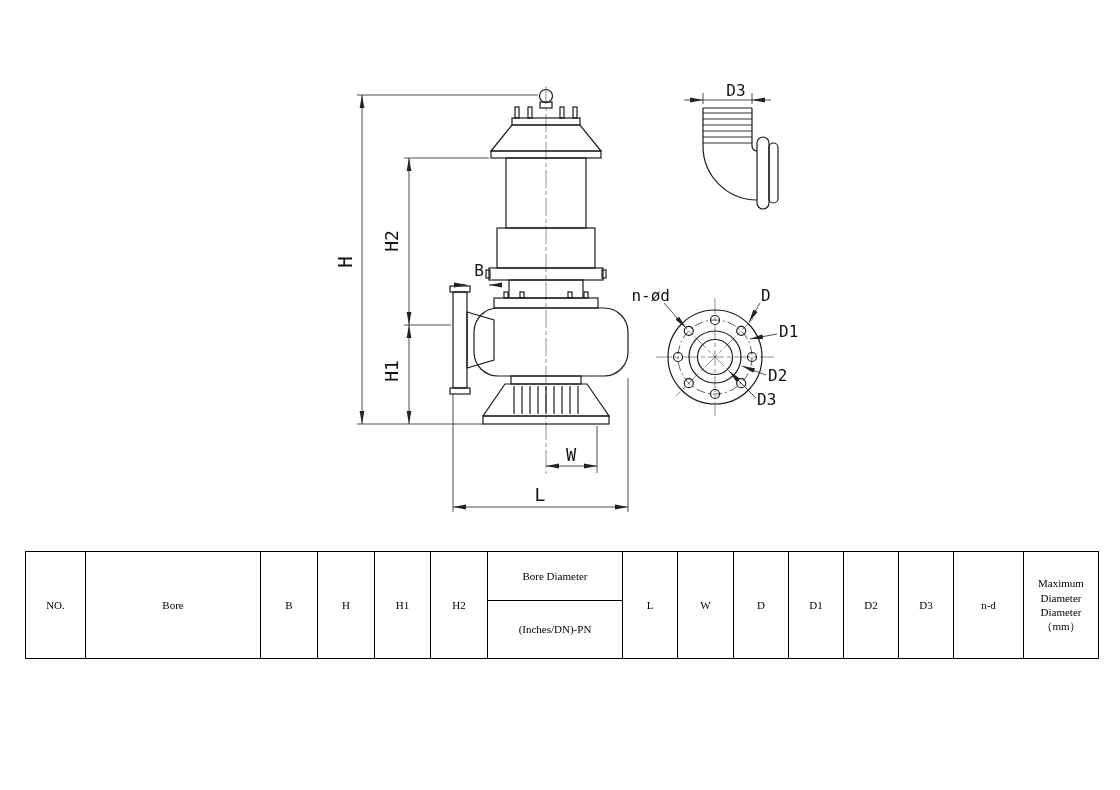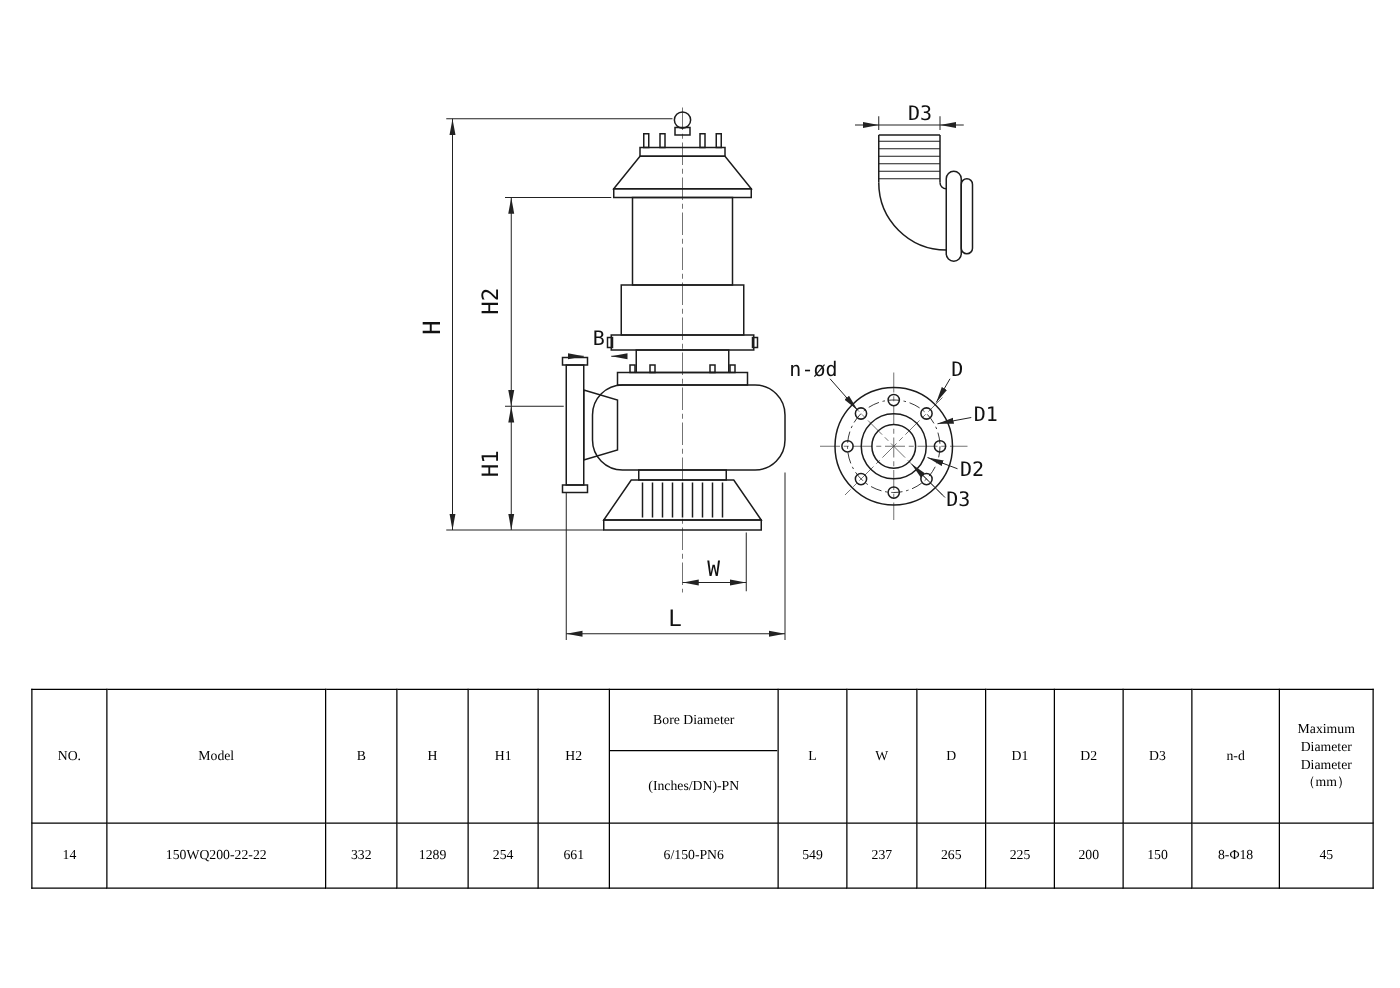--- a/index.html
+++ b/index.html
@@ -193,53 +193,36 @@
         <col style="width:55px">
         <col style="width:55px">
         <col style="width:55px">
       <col style="width:55px">
         <col style="width:70px">
         <col style="width:75px">
     </colgroup>
     <tbody>
       <tr class="hdr-row">
         <td>NO.</td>
-        <td>Model</td>
+        <td>Bore</td>
         <td>B</td>
         <td>H</td>
         <td>H1</td>
         <td>H2</td>
         <td class="bore-cell">
           <div class="bore-wrap">
             <div class="bore-top">Bore Diameter</div>
             <div class="bore-bottom">(Inches/DN)-PN</div>
           </div>
         </td>
         <td>L</td>
         <td>W</td>
         <td>D</td>
         <td>D1</td>
         <td>D2</td>
         <td>D3</td>
         <td>n-d</td>
         <td>Maximum Diameter Diameter（mm）</td>
       </tr>
-      <tr class="data-row">
-        <td>14</td>
-        <td>150WQ200-22-22</td>
-        <td>332</td>
-        <td>1289</td>
-        <td>254</td>
-        <td>661</td>
-        <td>6/150-PN6</td>
-        <td>549</td>
-        <td>237</td>
-        <td>265</td>
-        <td>225</td>
-        <td>200</td>
-        <td>150</td>
-        <td>8-Φ18</td>
-        <td>45</td>
-      </tr>
     </tbody>
   </table>
 
 </div>
 
 </body></html>

